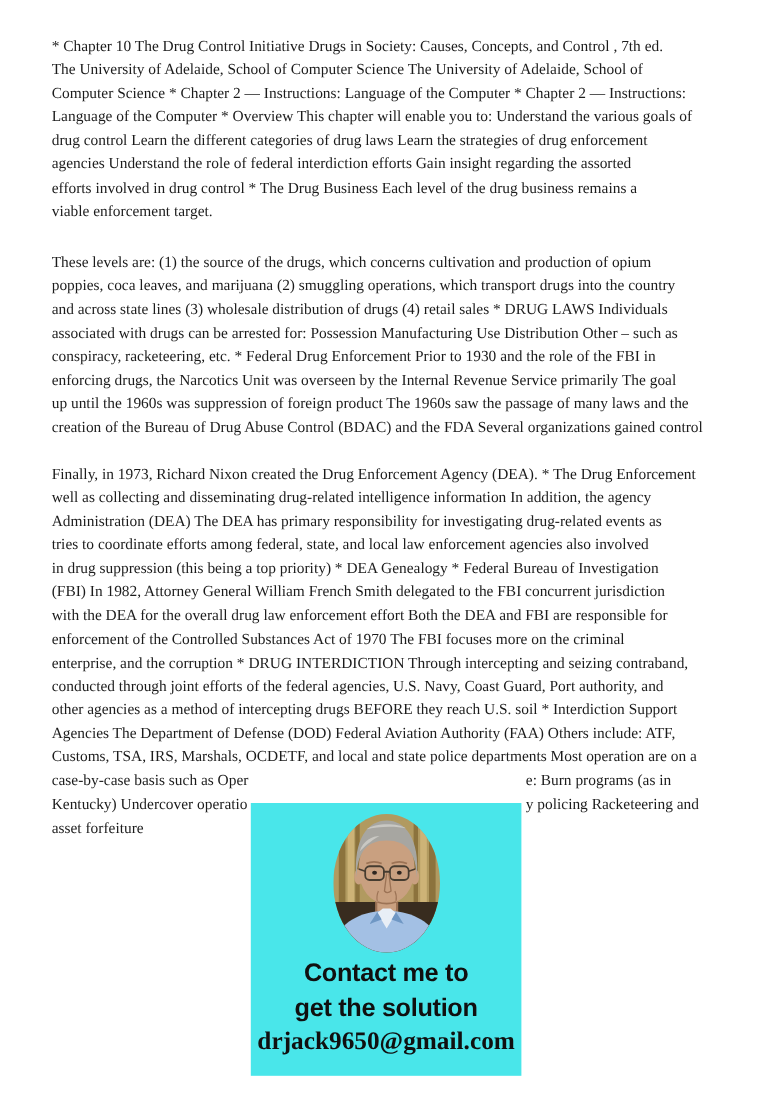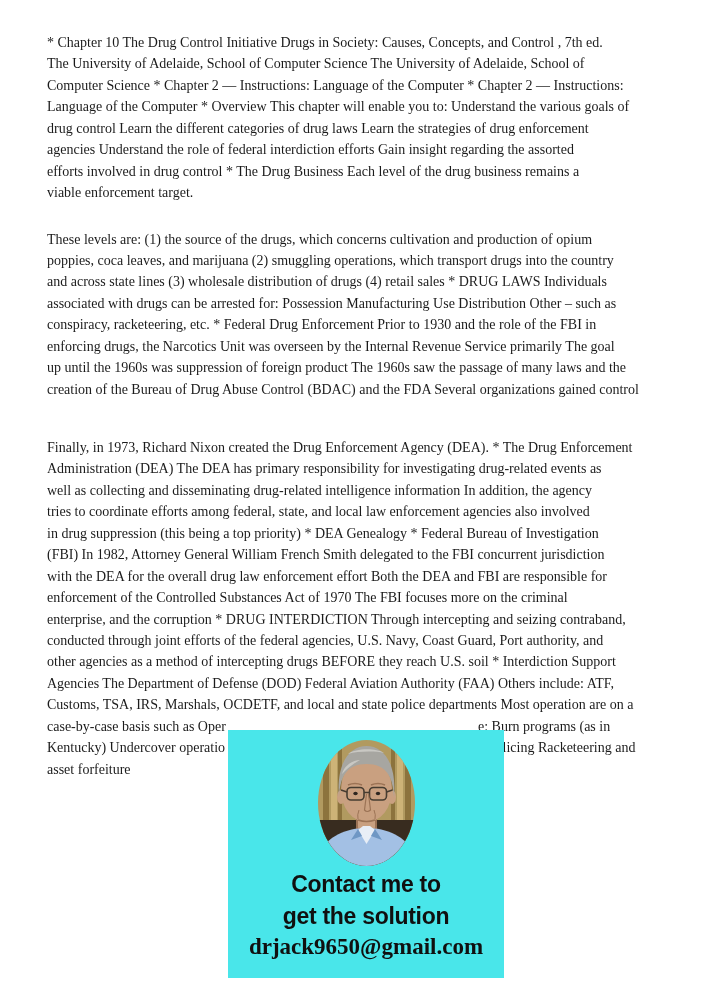--- a/index.html
+++ b/index.html
@@ -20,37 +20,37 @@
     position: absolute;
     left: 47px;
     top: 32px;
     width: 660px;
     color: var(--text-color, #1b1b1b);
     font-size: 14px;
     line-height: 21.45px;
   }
   .para { margin: 0; }
   .para + .para.gap-a { margin-top: 25px; }
-  .para + .para.gap-b { margin-top: 37px; }
+  .para + .para.gap-b { margin-top: 21px; }
   .line {
     position: relative;
     white-space: nowrap;
     height: 21.45px;
   }
   .frag-right {
     position: absolute;
     left: 431px;
     top: 0;
   }
   
   .promo {
     position: absolute;
     left: 228px;
     top: 730px;
-    width: 276px;
+    width: 246px;
     height: 248px;
     background: var(--promo-bg, #49e6ea);
     z-index: 5;
     display: flex;
     flex-direction: column;
     align-items: center;
     text-align: center;
   }
   .portrait {
     margin-top: 10px;
@@ -96,22 +96,22 @@
         <div class="line">poppies, coca leaves, and marijuana (2) smuggling operations, which transport drugs into the country</div>
         <div class="line">and across state lines (3) wholesale distribution of drugs (4) retail sales * DRUG LAWS Individuals</div>
         <div class="line">associated with drugs can be arrested for: Possession Manufacturing Use Distribution Other – such as</div>
         <div class="line">conspiracy, racketeering, etc. * Federal Drug Enforcement Prior to 1930 and the role of the FBI in</div>
         <div class="line">enforcing drugs, the Narcotics Unit was overseen by the Internal Revenue Service primarily The goal</div>
         <div class="line">up until the 1960s was suppression of foreign product The 1960s saw the passage of many laws and the</div>
         <div class="line">creation of the Bureau of Drug Abuse Control (BDAC) and the FDA Several organizations gained control</div>
       </div>
       <div class="para gap-b">
         <div class="line">Finally, in 1973, Richard Nixon created the Drug Enforcement Agency (DEA). * The Drug Enforcement</div>
+        <div class="line">well as collecting and disseminating drug-related intelligence information In addition, the agency</div>
         <div class="line">Administration (DEA) The DEA has primary responsibility for investigating drug-related events as</div>
-        <div class="line">well as collecting and disseminating drug-related intelligence information In addition, the agency</div>
         <div class="line">tries to coordinate efforts among federal, state, and local law enforcement agencies also involved</div>
         <div class="line">in drug suppression (this being a top priority) * DEA Genealogy * Federal Bureau of Investigation</div>
         <div class="line">(FBI) In 1982, Attorney General William French Smith delegated to the FBI concurrent jurisdiction</div>
         <div class="line">with the DEA for the overall drug law enforcement effort Both the DEA and FBI are responsible for</div>
         <div class="line">enforcement of the Controlled Substances Act of 1970 The FBI focuses more on the criminal</div>
         <div class="line">enterprise, and the corruption * DRUG INTERDICTION Through intercepting and seizing contraband,</div>
         <div class="line">conducted through joint efforts of the federal agencies, U.S. Navy, Coast Guard, Port authority, and</div>
         <div class="line">other agencies as a method of intercepting drugs BEFORE they reach U.S. soil * Interdiction Support</div>
         <div class="line">Agencies The Department of Defense (DOD) Federal Aviation Authority (FAA) Others include: ATF,</div>
         <div class="line">Customs, TSA, IRS, Marshals, OCDETF, and local and state police departments Most operation are on a</div>

